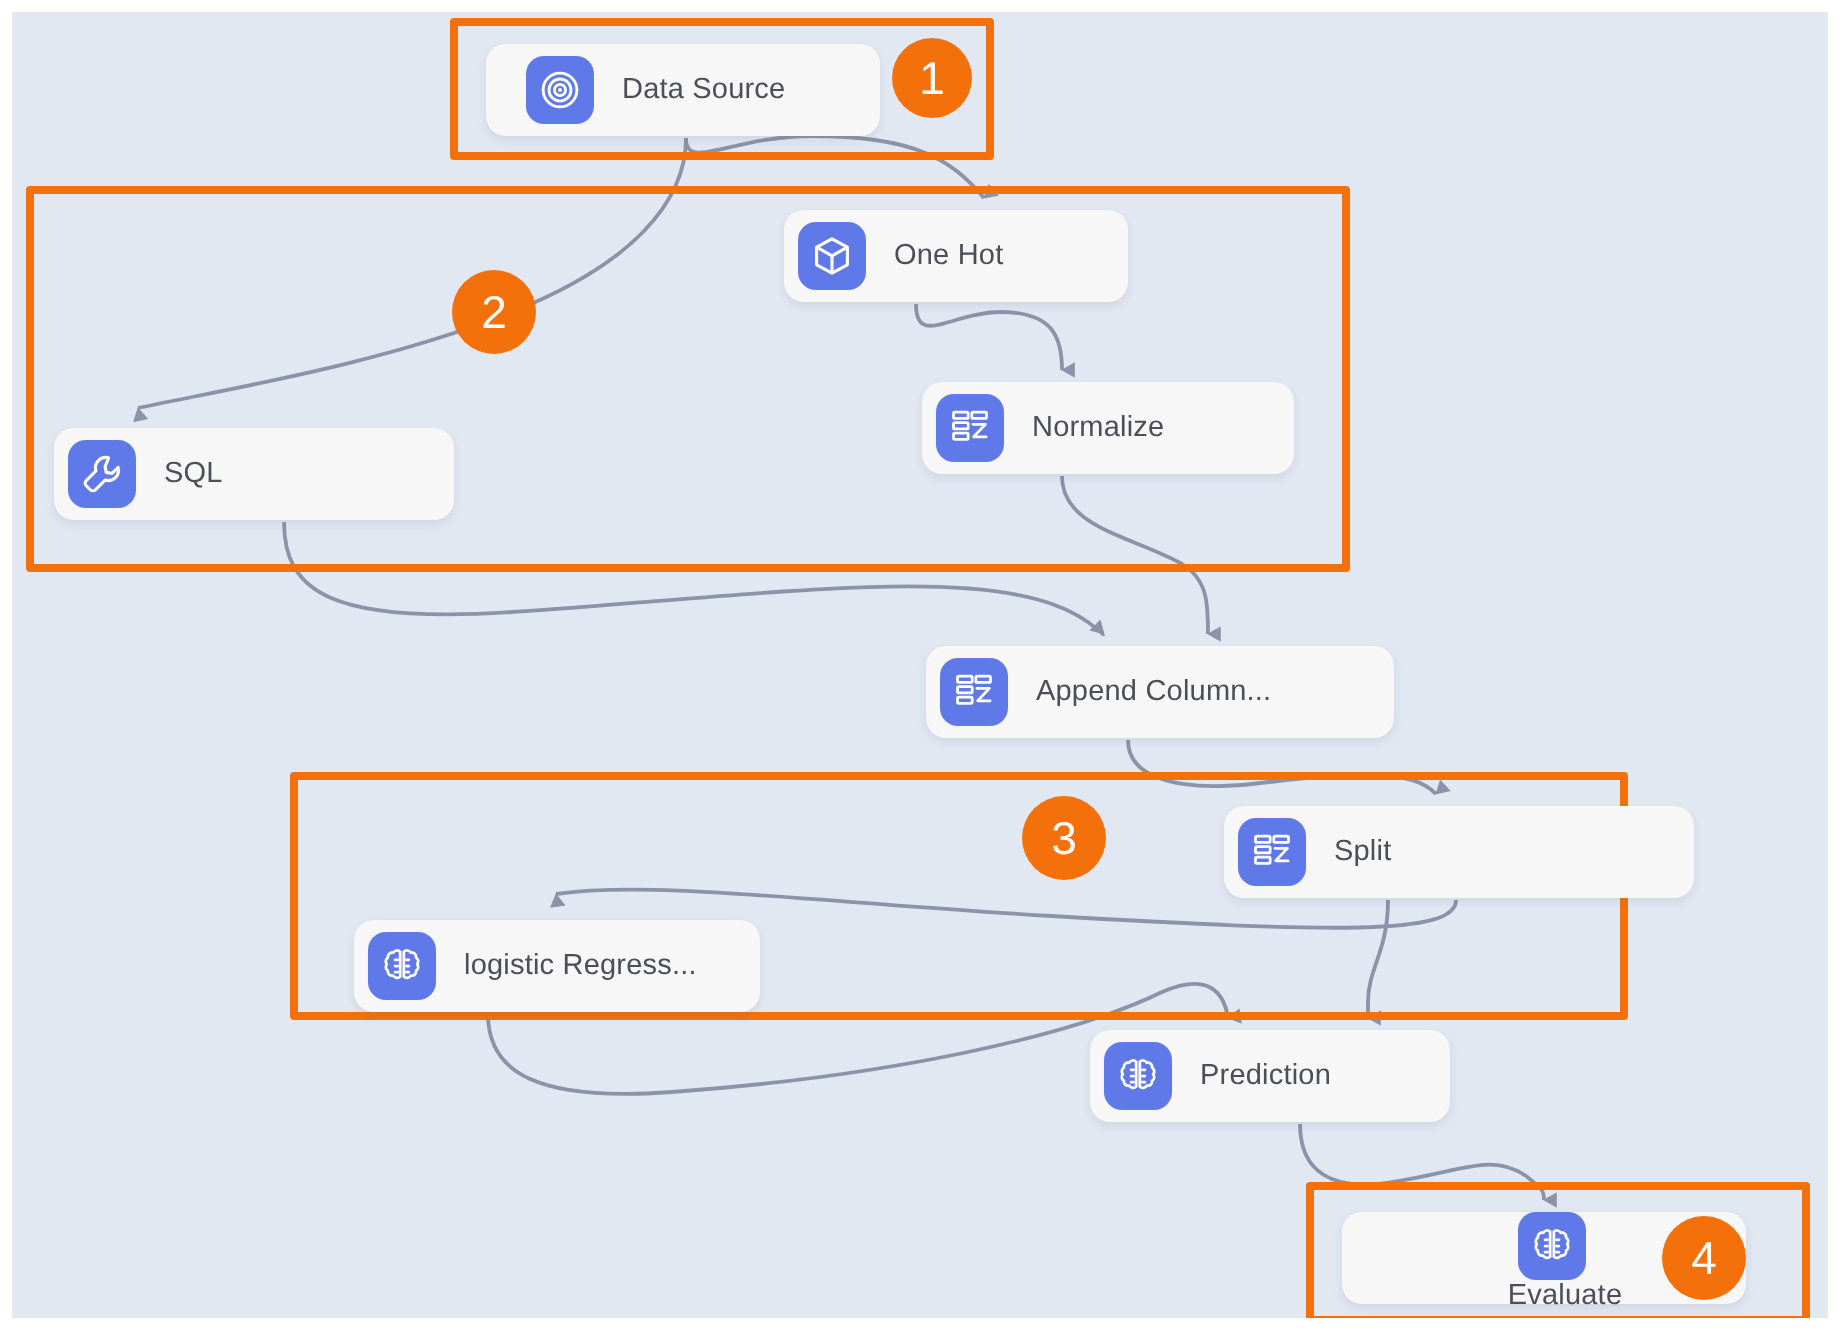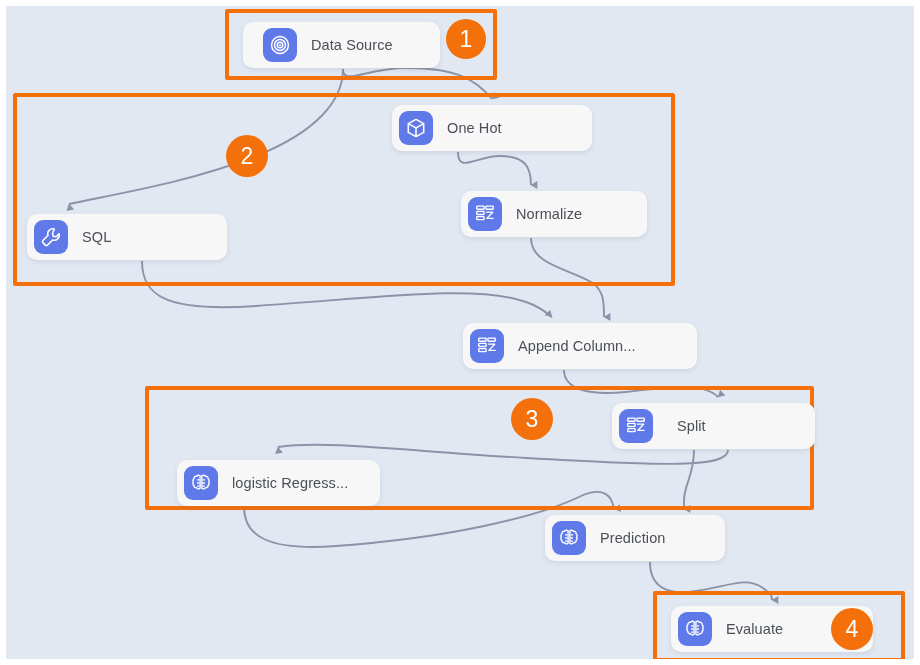--- a/index.html
+++ b/index.html
@@ -116,21 +116,21 @@
       <svg width="22" height="22" viewBox="0 0 24 24" fill="none" stroke="#ffffff" stroke-width="1.6">
         <circle cx="12" cy="12" r="9.2"></circle>
         <circle cx="12" cy="12" r="6"></circle>
         <circle cx="12" cy="12" r="3"></circle>
         <circle cx="12" cy="12" r="1.1" fill="#ffffff" stroke="none"></circle>
       </svg>
     </span>
     <span class="lbl">Data Source</span>
   </div>
 
-  <div class="node" style="left:386px;top:99px;width:200px;">
+  <div class="node" style="left:386px;top:99px;width:172px;">
     <span class="ic">
       <svg width="22" height="22" viewBox="0 0 24 24" fill="none" stroke="#ffffff" stroke-width="1.7" stroke-linejoin="round">
         <path d="M12 2.6 L20.4 7.2 L20.4 16.8 L12 21.4 L3.6 16.8 L3.6 7.2 Z"></path>
         <path d="M3.6 7.2 L12 11.9 L20.4 7.2"></path>
         <path d="M12 11.9 L12 21.4"></path>
       </svg>
     </span>
     <span class="lbl">One Hot</span>
   </div>
 
@@ -164,21 +164,21 @@
         <rect x="3" y="3.4" width="8" height="3.4" rx="0.7"></rect>
         <rect x="13" y="3.4" width="8" height="3.4" rx="0.7"></rect>
         <rect x="3" y="9.1" width="8" height="3.4" rx="0.7"></rect>
         <rect x="3" y="14.8" width="8" height="3.4" rx="0.7"></rect>
         <path d="M13.6 10 L20.4 10 L14 16.8 L20.8 16.8" stroke-linecap="round"></path>
       </svg>
     </span>
     <span class="lbl">Append Column...</span>
   </div>
 
-  <div class="node" style="left:606px;top:397px;width:203px;gap:10px;">
+  <div class="node" style="left:606px;top:397px;width:235px;">
     <span class="ic">
       <svg width="22" height="22" viewBox="0 0 24 24" fill="none" stroke="#ffffff" stroke-width="1.5" stroke-linejoin="round">
         <rect x="3" y="3.4" width="8" height="3.4" rx="0.7"></rect>
         <rect x="13" y="3.4" width="8" height="3.4" rx="0.7"></rect>
         <rect x="3" y="9.1" width="8" height="3.4" rx="0.7"></rect>
         <rect x="3" y="14.8" width="8" height="3.4" rx="0.7"></rect>
         <path d="M13.6 10 L20.4 10 L14 16.8 L20.8 16.8" stroke-linecap="round"></path>
       </svg>
     </span>
     <span class="lbl">Split</span>
@@ -209,21 +209,21 @@
         <path d="M13 4.2 a2.4 2.4 0 0 1 3.8 .6 a2.3 2.3 0 0 1 2.9 2.6
                  a2.4 2.4 0 0 1 .6 3.6 a2.4 2.4 0 0 1 -.6 3.6
                  a2.3 2.3 0 0 1 -2.9 2.6 a2.4 2.4 0 0 1 -3.8 .6 Z"></path>
         <path d="M8.2 8.6 h1.4 M8.2 12 h1.4 M8.2 15.4 h1.4"></path>
         <path d="M14.4 8.6 h1.4 M14.4 12 h1.4 M14.4 15.4 h1.4"></path>
       </svg>
     </span>
     <span class="lbl">Prediction</span>
   </div>
 
-  <div class="node" style="left:665px;top:600px;width:202px;">
+  <div class="node" style="left:665px;top:600px;width:202px;flex-direction:column;">
     <span class="ic">
       <svg width="22" height="22" viewBox="0 0 24 24" fill="none" stroke="#ffffff" stroke-width="1.5" stroke-linecap="round" stroke-linejoin="round">
         <path d="M11 4.2 a2.4 2.4 0 0 0 -3.8 .6 a2.3 2.3 0 0 0 -2.9 2.6
                  a2.4 2.4 0 0 0 -.6 3.6 a2.4 2.4 0 0 0 .6 3.6
                  a2.3 2.3 0 0 0 2.9 2.6 a2.4 2.4 0 0 0 3.8 .6 Z"></path>
         <path d="M13 4.2 a2.4 2.4 0 0 1 3.8 .6 a2.3 2.3 0 0 1 2.9 2.6
                  a2.4 2.4 0 0 1 .6 3.6 a2.4 2.4 0 0 1 -.6 3.6
                  a2.3 2.3 0 0 1 -2.9 2.6 a2.4 2.4 0 0 1 -3.8 .6 Z"></path>
         <path d="M8.2 8.6 h1.4 M8.2 12 h1.4 M8.2 15.4 h1.4"></path>
         <path d="M14.4 8.6 h1.4 M14.4 12 h1.4 M14.4 15.4 h1.4"></path>

